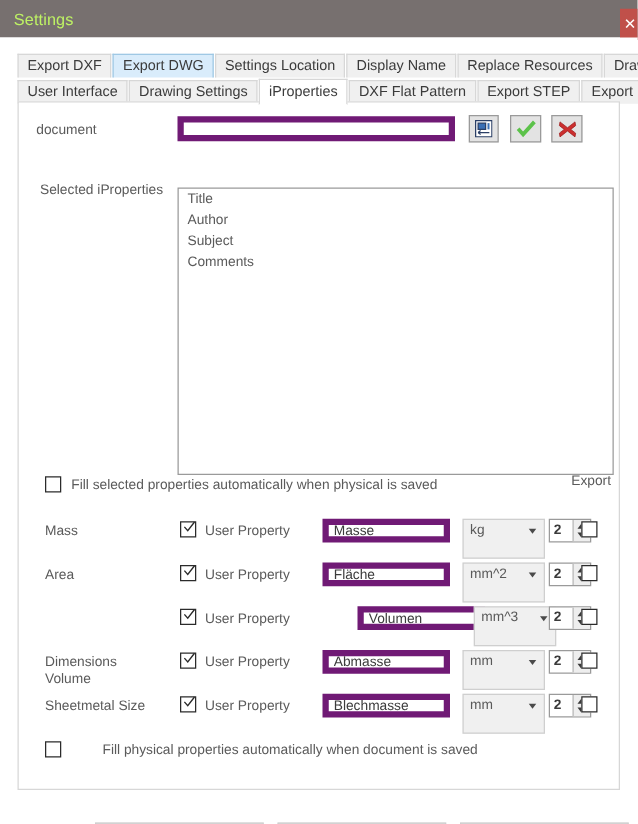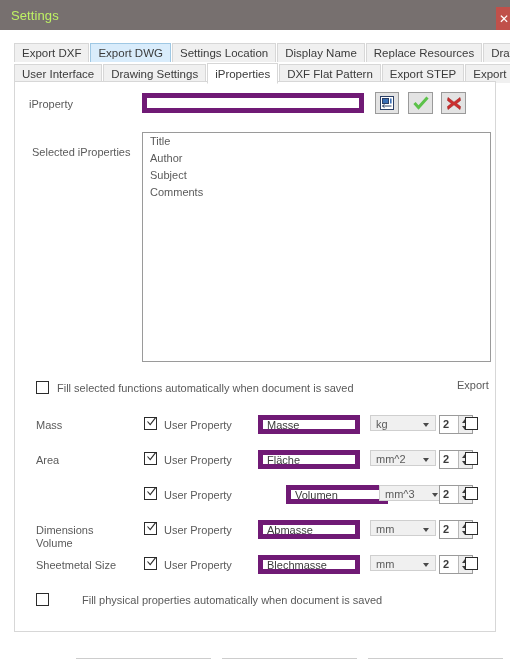--- a/index.html
+++ b/index.html
@@ -163,21 +163,21 @@
   }
   .cb .tick {
     position: absolute;
     left: 1px; top: -2px;
     width: 11px; height: 11px;
   }
 
   
   .combo {
     position: absolute;
-    height: 16px;
+    height: 32px;
     background: #f0f0f0;
     border: 1px solid #cfcfcf;
     box-sizing: border-box;
     cursor: pointer;
     padding-left: 25px;
   }
   .combo .cv {
     position: absolute;
     left: 5px; top: 0;
     line-height: 17px;
@@ -270,21 +270,21 @@
         <div class="tab">Drawing Settings</div>
         <div class="tab active">iProperties</div>
         <div class="tab">DXF Flat Pattern</div>
         <div class="tab">Export STEP</div>
         <div class="tab">Export PDF</div>
       </div>
   </div>
 
   <div class="tabpanel">
 
-    <span class="lbl" style="left:14px; top:16px;">iProperty</span>
+    <span class="lbl" style="left:14px; top:16px;">document</span>
     <input class="textbox" style="left: 127px; top: 11px; width: 222px; height: 20px;" value="">
 
     <div class="iconbtn" style="left:360px; top:10px; width:24px; height:22px;">
       <svg width="14" height="14" viewBox="0 0 14 14">
         <rect x="0.5" y="0.5" width="13" height="13" fill="#ffffff" stroke="#2b3f66"></rect>
         <rect x="2.5" y="2.5" width="6" height="5" fill="#3a6fb5" stroke="#2b3f66"></rect>
         <rect x="10" y="2.5" width="1.6" height="5" fill="#3a6fb5"></rect>
         <line x1="2.5" y1="10" x2="11.5" y2="10" stroke="#2b3f66"></line>
         <line x1="2.5" y1="10" x2="4.5" y2="8.4" stroke="#2b3f66"></line>
         <line x1="2.5" y1="10" x2="4.5" y2="11.6" stroke="#2b3f66"></line>
@@ -297,29 +297,29 @@
       </svg>
     </div>
 
     <div class="iconbtn" style="left:426px; top:10px; width:25px; height:22px;">
       <svg width="16" height="15" viewBox="0 0 16 15">
         <path d="M2 1.5 L8 6.2 L14 1.5 L14.5 4.5 L10.6 7.5 L14.5 10.5 L14 13.5 L8 8.8 L2 13.5 L1.5 10.5 L5.4 7.5 L1.5 4.5 Z" fill="#cc2f2f" stroke="#9e1f1f" stroke-width="0.6"></path>
       </svg>
     </div>
 
     <span class="lbl" style="left:17px; top:64px;">Selected iProperties</span>
-    <div class="listbox" style="left:127px; top:50px; width:349px; height:230px;" id="selected-list">
+    <div class="listbox" style="left:127px; top:68px; width:349px; height:230px;" id="selected-list">
         <div class="listitem">Title</div>
         <div class="listitem">Author</div>
         <div class="listitem">Subject</div>
         <div class="listitem">Comments</div>
       </div>
 
     <div class="cb" style="left:21px; top:299px;"></div>
-    <span class="lbl" style="left:42px; top:300px;">Fill selected functions automatically when document is saved</span>
+    <span class="lbl" style="left:42px; top:300px;">Fill selected properties automatically when physical is saved</span>
 
     <span class="lbl" style="left:442px; top:297px;">Export</span>
     <span class="lbl" style="left:447px; top:310px;padding-left:48px;">Units</span>
 
     <div id="rows">
         <div>
           <span class="lbl" style="left:21px; top:337px;text-align:center;">Mass</span>
           <div class="cb" style="left:129px; top:335px;">
             <svg class="tick" viewBox="0 0 11 11">
               <path d="M1.5 5.5 L4.2 8.6 L9.6 1.6" fill="none" stroke="#2b2b2b" stroke-width="1.1"></path>

